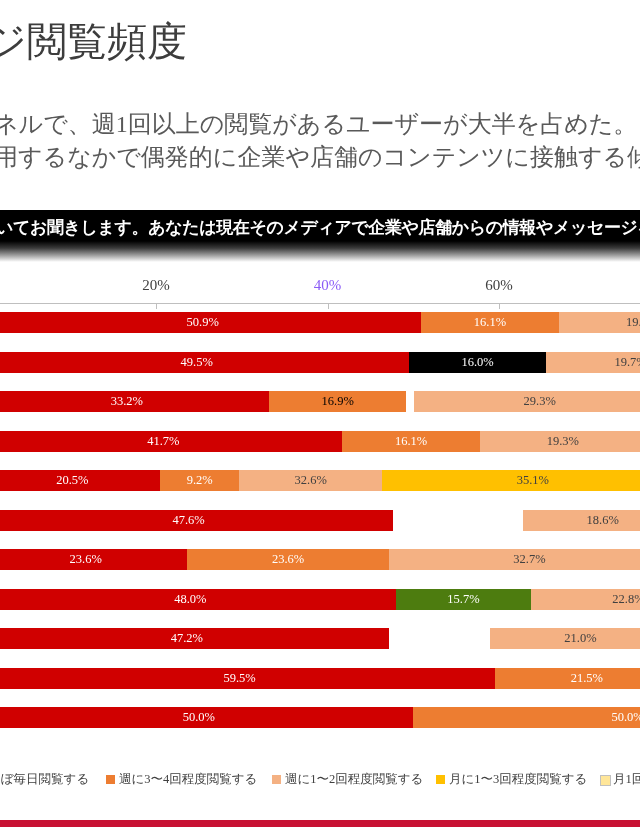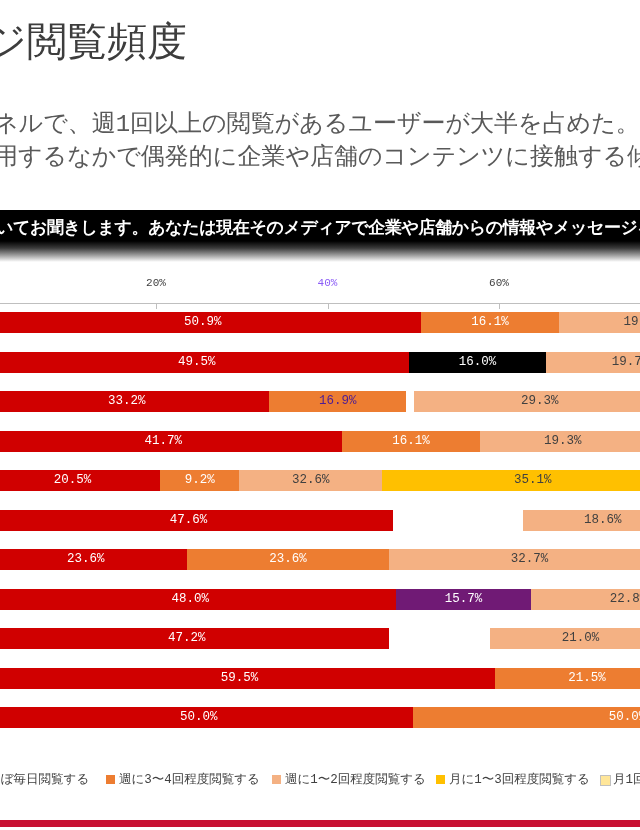--- a/index.html
+++ b/index.html
@@ -1,39 +1,39 @@
 <!DOCTYPE html>
 <html><head>
 <meta charset="utf-8">
 <style>
   html,body{margin:0;padding:0;background:#fff;}
   .canvas{
     position:relative; width:640px; height:830px; background:#ffffff;
-    overflow:hidden; font-family:Liberation Mono, monospace;
+    overflow:hidden; font-family:Liberation Serif, serif;
   }
   .title{
     position:absolute; top:14px; left:-14px; margin:0;
     font-size:40px; font-weight:400; color:#3d3d3d; white-space:nowrap;
   }
   .intro{
     position:absolute; top:108px; left:-6px; width:700px;
     font-size:24px; color:#595959; line-height:33px; white-space:nowrap;
   }
   .banner{
     position:absolute; top:210px; left:0; width:640px; height:52px;
     background:linear-gradient(to bottom,#000 0px,#000 31px,#3a3a3a 38px,#9a9a9a 45px,#ffffff 52px);
   }
   .banner-text{
     position:absolute; top:6px; left:-4px; white-space:nowrap;
     font-size:17px; font-weight:700; color:#ffffff; letter-spacing:-0.4px;
   }
   .axis-line{position:absolute; left:0; width:640px; height:1px; background:#bfbfbf;}
   .tick-mark{position:absolute; width:1px; height:5px; background:#bfbfbf;}
   .tick-label{
-    position:absolute; transform:translateX(-50%); font-size:11px; color:#404040;
+    position:absolute; transform:translateX(-50%); font-size:15px; color:#404040;
   }
   .seg{
     position:absolute; text-align:center; font-size:12.5px; line-height:21px;
     overflow:visible; white-space:nowrap;
   }
   .legend-item{position:absolute; height:16px;}
   .legend-swatch{position:absolute; top:2px; width:9px; height:9px;}
   .legend-label{
     position:absolute; left:13px; top:-2px; font-size:12.5px; color:#404040; white-space:nowrap;
   }
@@ -63,36 +63,36 @@
       <div class="tick-label" style="left: 327.5px; top: 277px; color: #8b5cf6;">40%</div>
       <div class="tick-mark" style="left: 499px; top: 304px; background: rgb(191, 191, 191);"></div>
       <div class="tick-label" style="left: 499px; top: 277px; color: rgb(64, 64, 64);">60%</div>
       <div class="seg" style="left: -15.5px; top: 312px; width: 436.467px; height: 21px; background: rgb(208, 0, 0); color: rgb(255, 255, 255);">50.9%</div>
       <div class="seg" style="left: 420.967px; top: 312px; width: 138.058px; height: 21px; background: rgb(237, 125, 49); color: rgb(255, 255, 255);">16.1%</div>
       <div class="seg" style="left: 559.025px; top: 312px; width: 166.355px; height: 21px; background: rgb(244, 177, 131); color: rgb(64, 64, 64);">19.4%</div>
       <div class="seg" style="left: -15.5px; top: 351.5px; width: 424.462px; height: 21px; background: rgb(208, 0, 0); color: rgb(255, 255, 255);">49.5%</div>
       <div class="seg" style="left: 408.962px; top: 351.5px; width: 137.2px; height: 21px; background: #000000; color: rgb(255, 255, 255);">16.0%</div>
       <div class="seg" style="left: 546.162px; top: 351.5px; width: 168.927px; height: 21px; background: rgb(244, 177, 131); color: rgb(64, 64, 64);">19.7%</div>
       <div class="seg" style="left: -15.5px; top: 391px; width: 284.69px; height: 21px; background: rgb(208, 0, 0); color: rgb(255, 255, 255);">33.2%</div>
-      <div class="seg" style="left: 269.19px; top: 391px; width: 137px; height: 21px; background: rgb(237, 125, 49); color: #4c1d95;">16.9%</div>
+      <div class="seg" style="left: 269.19px; top: 391px; width: 137px; height: 21px; background: rgb(237, 125, 49); color: #000000;">16.9%</div>
       <div class="seg" style="left: 414.107px; top: 391px; width: 251.247px; height: 21px; background: rgb(244, 177, 131); color: rgb(64, 64, 64);">29.3%</div>
       <div class="seg" style="left: -15.5px; top: 430.5px; width: 357.577px; height: 21px; background: rgb(208, 0, 0); color: rgb(255, 255, 255);">41.7%</div>
       <div class="seg" style="left: 342.077px; top: 430.5px; width: 138.058px; height: 21px; background: rgb(237, 125, 49); color: rgb(255, 255, 255);">16.1%</div>
       <div class="seg" style="left: 480.135px; top: 430.5px; width: 165.498px; height: 21px; background: rgb(244, 177, 131); color: rgb(64, 64, 64);">19.3%</div>
       <div class="seg" style="left: -15.5px; top: 470px; width: 175.787px; height: 21px; background: rgb(208, 0, 0); color: rgb(255, 255, 255);">20.5%</div>
       <div class="seg" style="left: 160.287px; top: 470px; width: 78.89px; height: 21px; background: rgb(237, 125, 49); color: rgb(255, 255, 255);">9.2%</div>
       <div class="seg" style="left: 239.177px; top: 470px; width: 143.202px; height: 21px; background: rgb(244, 177, 131); color: rgb(64, 64, 64);">32.6%</div>
       <div class="seg" style="left: 382.38px; top: 470px; width: 300.982px; height: 21px; background: rgb(255, 192, 0); color: rgb(64, 64, 64);">35.1%</div>
       <div class="seg" style="left: -15.5px; top: 509.5px; width: 408.17px; height: 21px; background: rgb(208, 0, 0); color: rgb(255, 255, 255);">47.6%</div>
       <div class="seg" style="left: 523.01px; top: 509.5px; width: 159.495px; height: 21px; background: rgb(244, 177, 131); color: rgb(64, 64, 64);">18.6%</div>
       <div class="seg" style="left: -15.5px; top: 549px; width: 202.37px; height: 21px; background: rgb(208, 0, 0); color: rgb(255, 255, 255);">23.6%</div>
       <div class="seg" style="left: 186.87px; top: 549px; width: 202.37px; height: 21px; background: rgb(237, 125, 49); color: rgb(255, 255, 255);">23.6%</div>
       <div class="seg" style="left: 389.24px; top: 549px; width: 280.402px; height: 21px; background: rgb(244, 177, 131); color: rgb(64, 64, 64);">32.7%</div>
       <div class="seg" style="left: -15.5px; top: 588.5px; width: 411.6px; height: 21px; background: rgb(208, 0, 0); color: rgb(255, 255, 255);">48.0%</div>
-      <div class="seg" style="left: 396.1px; top: 588.5px; width: 134.627px; height: 21px; background: #701a75; color: rgb(255, 255, 255);">15.7%</div>
+      <div class="seg" style="left: 396.1px; top: 588.5px; width: 134.627px; height: 21px; background: #4d7c0f; color: rgb(255, 255, 255);">15.7%</div>
       <div class="seg" style="left: 530.727px; top: 588.5px; width: 195.51px; height: 21px; background: rgb(244, 177, 131); color: rgb(64, 64, 64);">22.8%</div>
       <div class="seg" style="left: -15.5px; top: 628px; width: 404.74px; height: 21px; background: rgb(208, 0, 0); color: rgb(255, 255, 255);">47.2%</div>
       <div class="seg" style="left: 490.425px; top: 628px; width: 180.075px; height: 21px; background: rgb(244, 177, 131); color: rgb(64, 64, 64);">21.0%</div>
       <div class="seg" style="left: -15.5px; top: 667.5px; width: 510.212px; height: 21px; background: rgb(208, 0, 0); color: rgb(255, 255, 255);">59.5%</div>
       <div class="seg" style="left: 494.712px; top: 667.5px; width: 184.362px; height: 21px; background: rgb(237, 125, 49); color: rgb(255, 255, 255);">21.5%</div>
       <div class="seg" style="left: -15.5px; top: 707px; width: 428.75px; height: 21px; background: rgb(208, 0, 0); color: rgb(255, 255, 255);">50.0%</div>
       <div class="seg" style="left: 413.25px; top: 707px; width: 428.75px; height: 21px; background: rgb(237, 125, 49); color: rgb(255, 255, 255);">50.0%</div>
     </div>
 
   <div id="legend" style="position:absolute;left:0;top:773px;width:640px;height:18px;">

